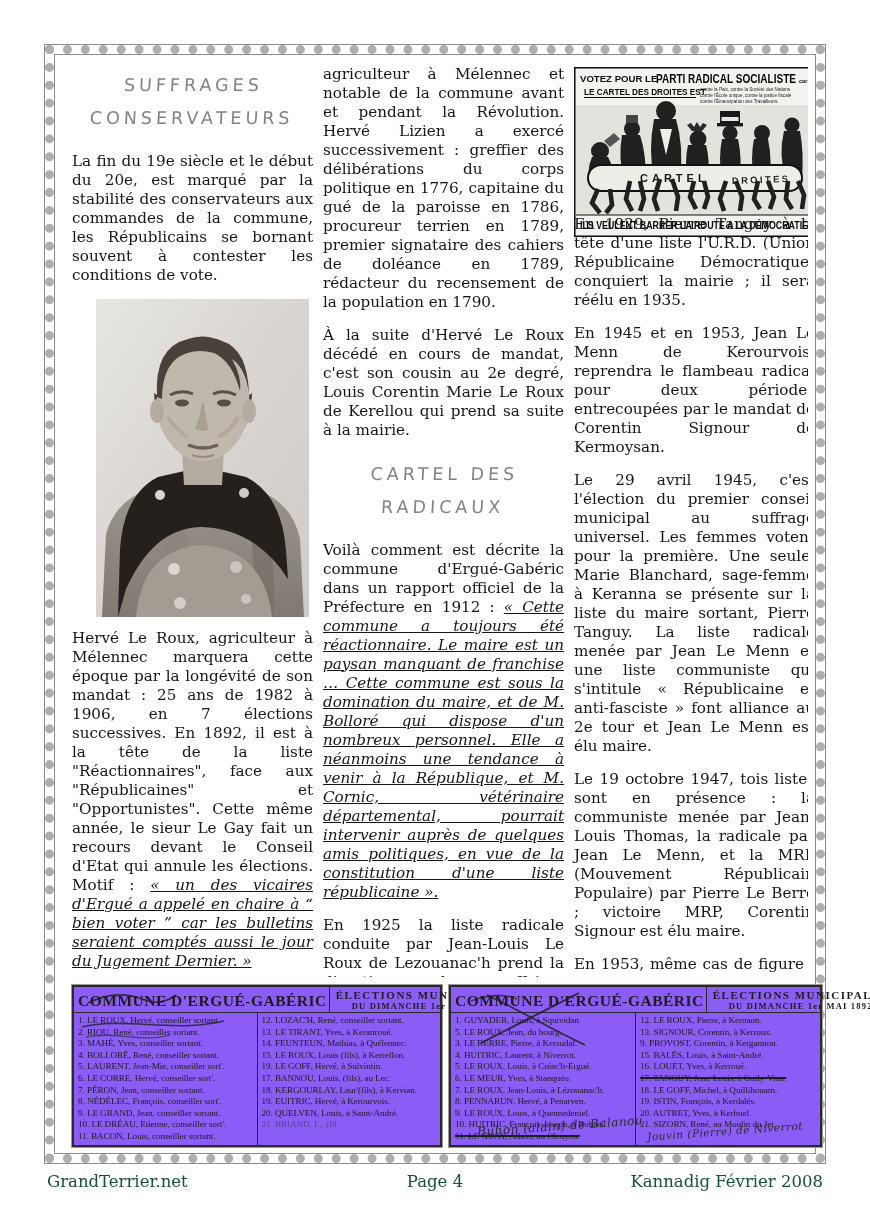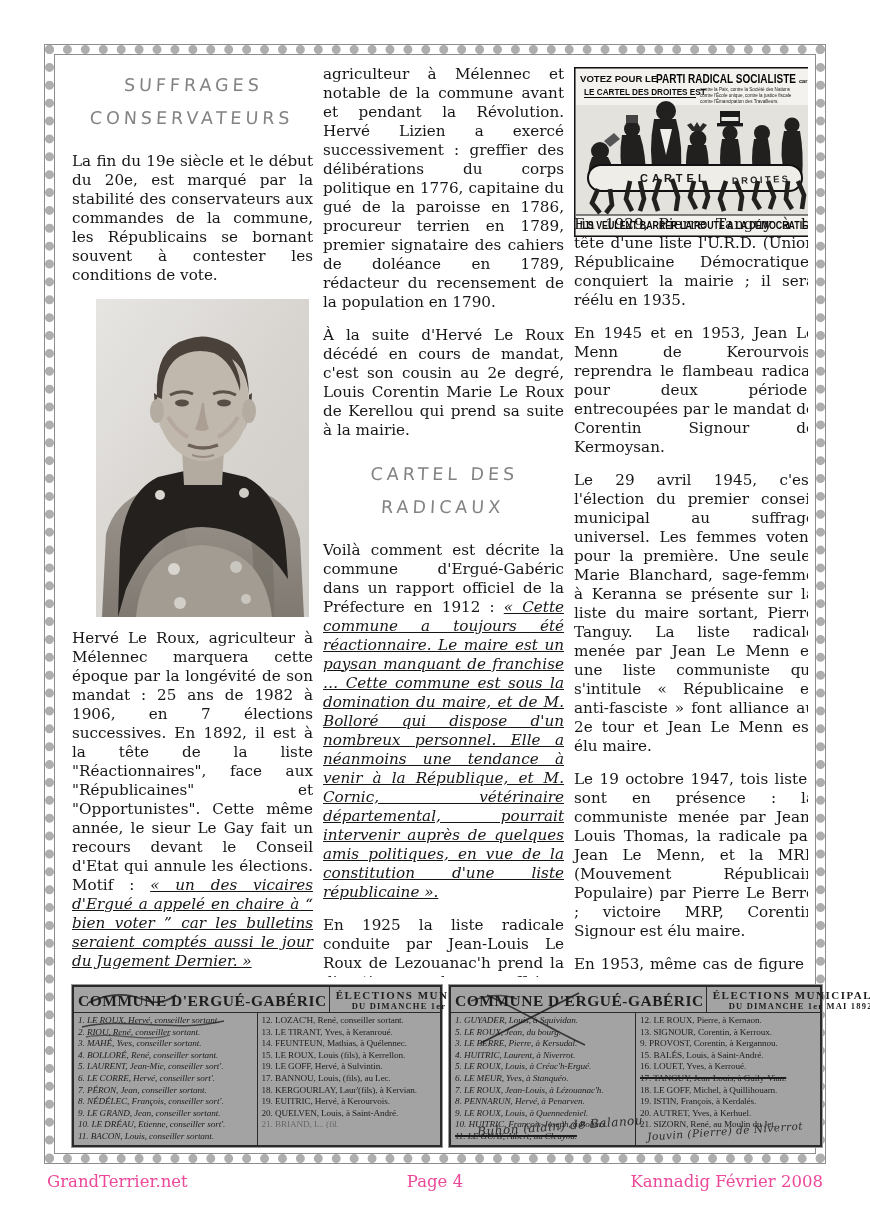--- a/index.html
+++ b/index.html
@@ -29,50 +29,50 @@
     transform:skewX(-3deg);margin:4px 0 16px 0;
   }
   .hand-heading.mid{margin-top:18px;}
   .photo-wrap{margin:2px 0 12px 24px;width:213px;height:318px;}
   .poster-wrap{margin:2px 0 14px 0;width:241px;height:134px;}
   svg text{font-family:"Liberation Sans",sans-serif;}
 
   
   .tables{position:absolute;left:10px;top:922px;display:flex;gap:7px;}
   .scan-table{
-    position:relative;background:#a3a3a3;border:2px solid #2a2a2a;
+    position:relative;background:#8b5cf6;border:2px solid #2a2a2a;
     box-shadow:0 0 0 1px #9a9a9a;
     font-family:"Liberation Serif",serif;color:#1d1d1d;
   }
   .scan-table.left{width:366px;height:158px;}
   .scan-table.right{width:369px;height:158px;}
   .tt-head{display:flex;border-bottom:1px solid #2a2a2a;align-items:stretch;}
   .tt-title{
     flex:1;font-weight:bold;font-size:15.5px;letter-spacing:.5px;
     padding:5px 2px 2px 4px;white-space:nowrap;
   }
   .tt-sub{border-left:1px solid #2a2a2a;padding:2px 4px 1px 6px;text-align:center;}
   .tt-sub1{font-weight:bold;font-size:11px;letter-spacing:1.5px;white-space:nowrap;}
   .tt-sub2{font-weight:bold;font-size:8.5px;letter-spacing:1.2px;white-space:nowrap;}
   .tt-cols{display:flex;height:calc(100% - 26px);}
   .tt-col{flex:1;padding:2px 2px 0 4px;overflow:hidden;}
-  .tt-col.first{border-right:1px solid #2a2a2a;font-style:italic;}
+  .tt-col.first{border-right:1px solid #2a2a2a;}
   .trow{font-size:9.2px;line-height:11.6px;white-space:nowrap;letter-spacing:-.1px;}
   .trow.struck{text-decoration:line-through;text-decoration-thickness:1.5px;}
   .trow.faded{opacity:.45;}
   .handwriting{
     position:absolute;font-style:italic;font-size:12px;color:#2b2b2b;
     font-family:"DejaVu Serif",serif;transform:rotate(-4deg);white-space:nowrap;
     letter-spacing:.5px;
   }
   .scribble{position:absolute;left:0;top:0;pointer-events:none;}
 
   .footer{
     position:absolute;left:47px;right:47px;top:1172px;
-    display:flex;justify-content:space-between;font-size:16.5px;color:#ec4899;
+    display:flex;justify-content:space-between;font-size:16.5px;color:#14532d;
   }
   .footer .center{position:absolute;left:0;right:0;text-align:center;}
 </style>
 </head>
 <body>
 
 <div class="frame">
   <div class="content">
 
     <div class="cols">

